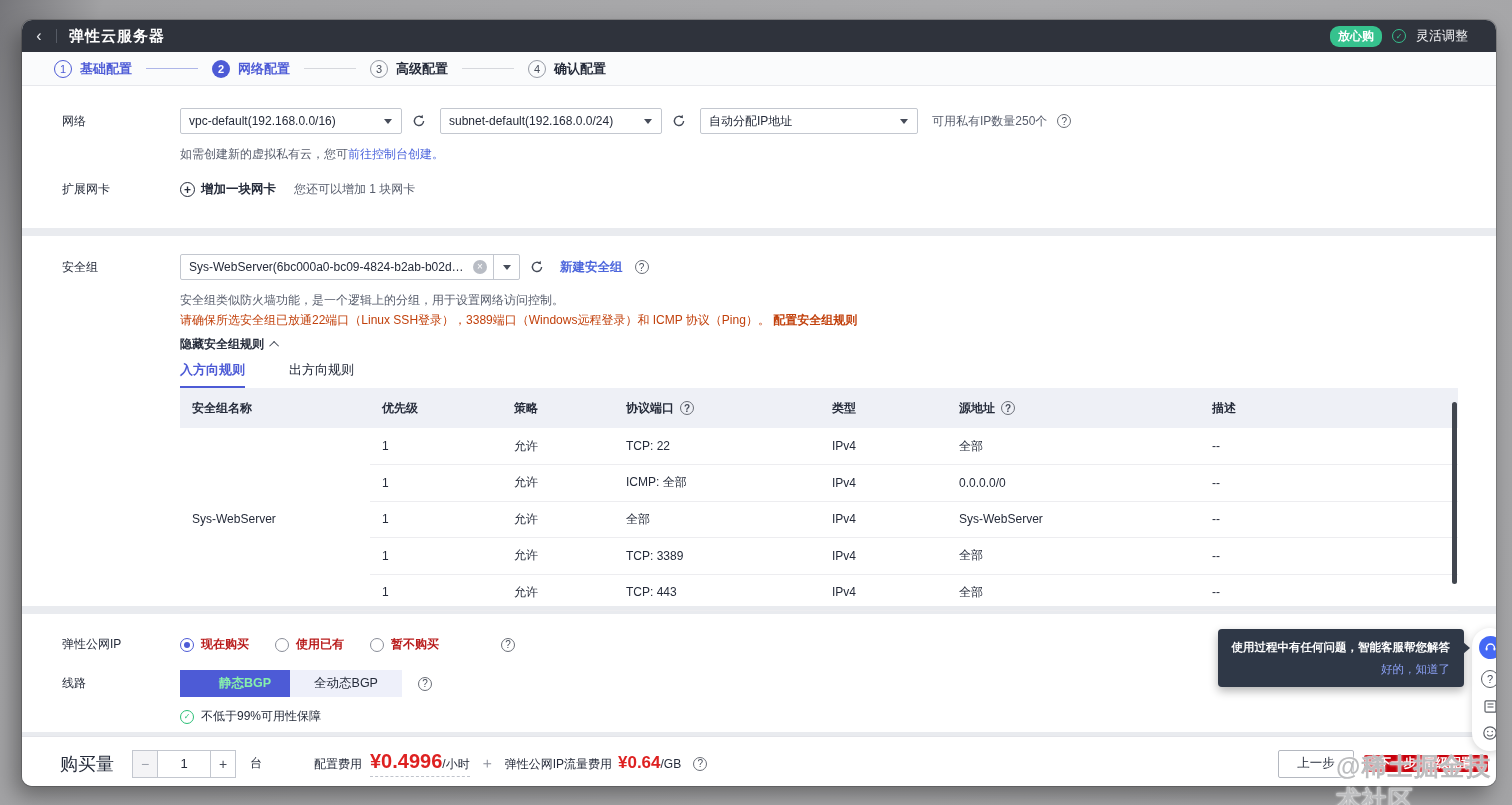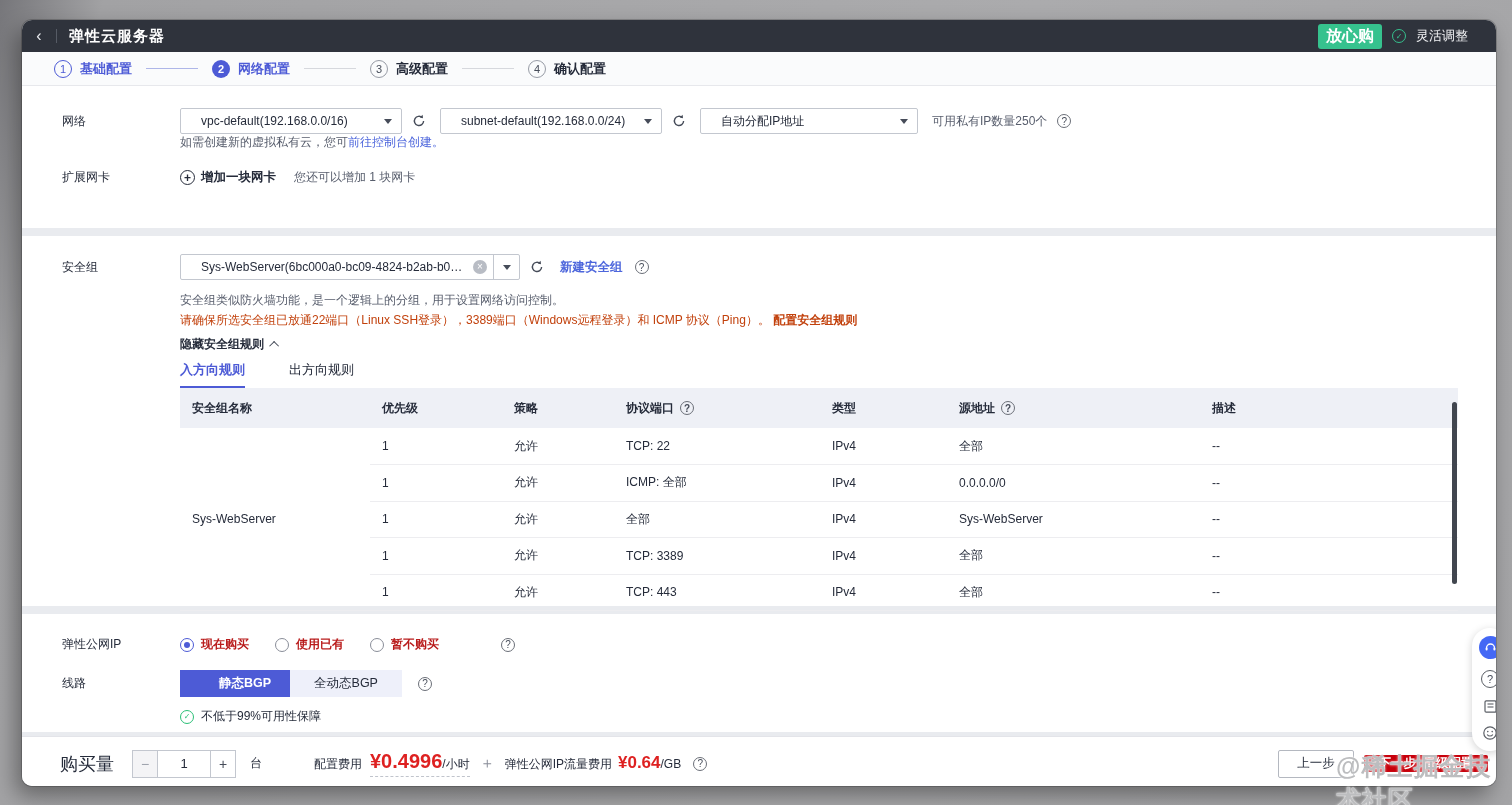--- a/index.html
+++ b/index.html
@@ -14,21 +14,21 @@
     background:#e9ebef; border-radius:10px; overflow:hidden;
     box-shadow:-6px 10px 22px rgba(0,0,0,.38), 0 0 0 1px rgba(0,0,0,.18);
     display:flex; flex-direction:column;
   }
   
   .topbar { height:32px; background:#2f333c; display:flex; align-items:center; flex:none; color:#fff; }
   .back-btn { width:34px; height:32px; display:flex; align-items:center; justify-content:center; cursor:pointer; font-size:16px; color:#e8eaee; }
   .topbar-divider { width:1px; height:14px; background:#565b65; }
   .topbar-title { font-size:15px; font-weight:bold; margin-left:12px; letter-spacing:1px; }
   .topbar-right { margin-left:auto; display:flex; align-items:center; gap:10px; padding-right:28px; }
-  .badge-green { background:#36c28e; color:#fff; font-size:16px; padding:2px 8px; border-radius:3px; font-weight:bold; }
+  .badge-green { background:#36c28e; color:#fff; font-size:12px; padding:2px 8px; border-radius:9px; font-weight:bold; }
   .check-circle { width:14px; height:14px; border:1.4px solid #36c28e; border-radius:50%; display:inline-flex; align-items:center; justify-content:center; font-size:8px; color:#36c28e; font-weight:bold; }
   .flex-label { font-size:13px; color:#f2f3f5; }
   
   .steps { height:34px; background:#fafbfc; border-bottom:1px solid #e7e8ec; display:flex; align-items:center; padding-left:32px; flex:none; }
   .step { display:flex; align-items:center; gap:8px; }
   .step-circle { width:18px; height:18px; border-radius:50%; display:flex; align-items:center; justify-content:center; font-size:11px; }
   .step.done .step-circle { border:1px solid #4d5bd6; color:#4d5bd6; background:#fafbfc; }
   .step.done .step-label { color:#4d5bd6; }
   .step.active .step-circle { background:#4d5bd6; color:#fff; font-weight:bold; }
   .step.active .step-label { color:#4d5bd6; font-weight:bold; }
@@ -39,21 +39,21 @@
   .conn-blue { background:#aeb6e8; }
   .conn-gray { background:#d6d8dd; }
   
   .content { flex:1; display:flex; flex-direction:column; background:#e9ebef; position:relative; }
   .card { background:#fff; }
   .sec1 { height:142px; }
   .sec2 { height:370px; margin-top:8px; position:relative; }
   .sec3 { height:118px; margin-top:8px; }
   .row { display:flex; align-items:center; }
   .form-label { width:158px; padding-left:40px; font-size:12px; color:#252b3a; flex:none; }
-  .select { display:flex; align-items:center; height:26px; border:1px solid #c3c7cf; border-radius:2px; background:#fff; font-size:12px; color:#252b3a; cursor:pointer;padding-left:12px; }
+  .select { display:flex; align-items:center; height:26px; border:1px solid #c3c7cf; border-radius:2px; background:#fff; font-size:12px; color:#252b3a; cursor:pointer; }
   .select-value { flex:1; padding:0 8px; white-space:nowrap; overflow:hidden; text-overflow:ellipsis; }
   .caret-down { width:0; height:0; border-left:4px solid transparent; border-right:4px solid transparent; border-top:5px solid #464c59; margin-right:9px; flex:none; }
   .caret-box { width:26px; height:100%; border-left:1px solid #c3c7cf; display:flex; align-items:center; justify-content:center; flex:none; }
   .caret-box .caret-down { margin-right:0; }
   .refresh-btn { width:18px; height:18px; margin:0 8px; display:flex; align-items:center; justify-content:center; cursor:pointer; }
   .help-icon { width:14px; height:14px; border:1px solid #6b6f78; border-radius:50%; color:#464c59; font-size:10px; display:inline-flex; align-items:center; justify-content:center; flex:none; cursor:pointer; }
   .hint-text { font-size:12px; color:#575d6c; }
   .link { color:#4d66dc; cursor:pointer; }
   .clear-icon { width:14px; height:14px; border-radius:50%; background:#b8bcc4; color:#fff; font-size:10px; line-height:14px; text-align:center; margin-right:6px; flex:none; cursor:pointer; }
   .plus-circle { width:15px; height:15px; border:1.3px solid #252b3a; border-radius:50%; display:inline-flex; align-items:center; justify-content:center; font-size:12px; font-weight:bold; margin-right:6px; }
@@ -71,21 +71,21 @@
   .sg-table td.group-cell { border-bottom:1px solid #ededf0; vertical-align:middle; }
   .th-flex { display:flex; align-items:center; gap:6px; }
   .table-scrollbar { position:absolute; left:1430px; top:166px; width:5px; height:182px; background:#41464f; border-radius:3px; }
   
   .radio { width:14px; height:14px; border:1px solid #8a8e99; border-radius:50%; background:#fff; position:relative; flex:none; cursor:pointer; }
   .radio.checked { border-color:#4d5bd6; }
   .radio.checked::after { content:""; position:absolute; left:3px; top:3px; width:6px; height:6px; border-radius:50%; background:#4d5bd6; }
   .radio-item { display:flex; align-items:center; gap:7px; margin-right:26px; }
   .radio-label { font-size:12px; color:#b91c1c; }
   .line-btn { height:27px; width:110px; display:flex; align-items:center; justify-content:center; font-size:12.5px; cursor:pointer; }
-  .line-btn.selected { background:#4d5bd6; color:#ffffff; font-weight:bold;padding-left:20px; }
+  .line-btn.selected { background:#4d5bd6; color:#86efac; font-weight:bold;padding-left:20px; }
   .line-btn.unselected { background:#eef0fa; color:#252b3a; }
   .green-check { width:14px; height:14px; border:1.3px solid #2bbf77; border-radius:50%; display:inline-flex; align-items:center; justify-content:center; color:#2bbf77; font-size:8px; font-weight:bold; margin-right:7px; }
   
   .footer { height:54px; background:#fff; border-top:1px solid #e3e4e9; margin-top:4px; display:flex; align-items:center; padding-left:38px; padding-right:8px; flex:none; }
   .stepper { display:flex; margin-left:18px; }
   .step-btn { width:25px; height:28px; border:1px solid #c3c7cf; display:flex; align-items:center; justify-content:center; font-size:14px; cursor:pointer; }
   .step-btn.minus { background:#f4f4f6; color:#9ba0ab; border-right:none; }
   .step-btn.plus { background:#fff; color:#464c59; border-left:none; }
   .step-value { width:54px; height:28px; border:1px solid #c3c7cf; display:flex; align-items:center; justify-content:center; font-size:13px; background:#fff; }
   .fee-area { display:flex; align-items:baseline; margin-left:52px; }
@@ -174,21 +174,21 @@
               <path d="M10.6 0.8 L11 4.2 L7.8 3.4 Z" fill="#464c59"></path>
             </svg>
         </span>
         <div class="select" style="width:218px; margin-left:4px;">
           <span class="select-value">自动分配IP地址</span>
           <span class="caret-down"></span>
         </div>
         <span class="hint-text" style="margin-left:14px;">可用私有IP数量250个</span>
         <span class="help-icon" style="margin-left:10px;">?</span>
       </div>
-      <div class="hint-text" style="margin-left:158px; margin-top:0;">
+      <div class="hint-text" style="margin-left:158px; margin-top:12px;">
         <span>如需创建新的虚拟私有云，您可</span><span class="link">前往控制台创建。</span>
       </div>
       <div class="row" style="margin-top:18px;">
         <div class="form-label">扩展网卡</div>
         <div class="add-nic">
           <span class="plus-circle">+</span>
           <span>增加一块网卡</span>
         </div>
         <span class="hint-text" style="margin-left:18px;">您还可以增加 1 块网卡</span>
       </div>
@@ -326,20 +326,25 @@
         <div class="line-btn selected">静态BGP</div>
         <div class="line-btn unselected" style="width:112px;">全动态BGP</div>
         <span class="help-icon" style="margin-left:16px;">?</span>
       </div>
       <div style="margin-left:158px; margin-top:11px; display:flex; align-items:center;">
         <span class="green-check">✓</span>
         <span style="font-size:12px; color:#252b3a;">不低于99%可用性保障</span>
       </div>
     </div>
 
+    <div class="tooltip">
+      <div class="tooltip-text">使用过程中有任何问题，智能客服帮您解答</div>
+      <div class="tooltip-action">好的，知道了</div>
+      <div class="tooltip-arrow"></div>
+    </div>
 
     <div class="float-toolbar">
       <div class="ft-blue">
         <svg width="13" height="13" viewBox="0 0 13 13">
             <path d="M2.5 7 A4 4 0 0 1 10.5 7" fill="none" stroke="#fff" stroke-width="1.3"></path>
             <rect x="1.6" y="6.4" width="2" height="3.2" rx="1" fill="#fff"></rect>
             <rect x="9.4" y="6.4" width="2" height="3.2" rx="1" fill="#fff"></rect>
           </svg>
       </div>
       <div class="ft-circle">

